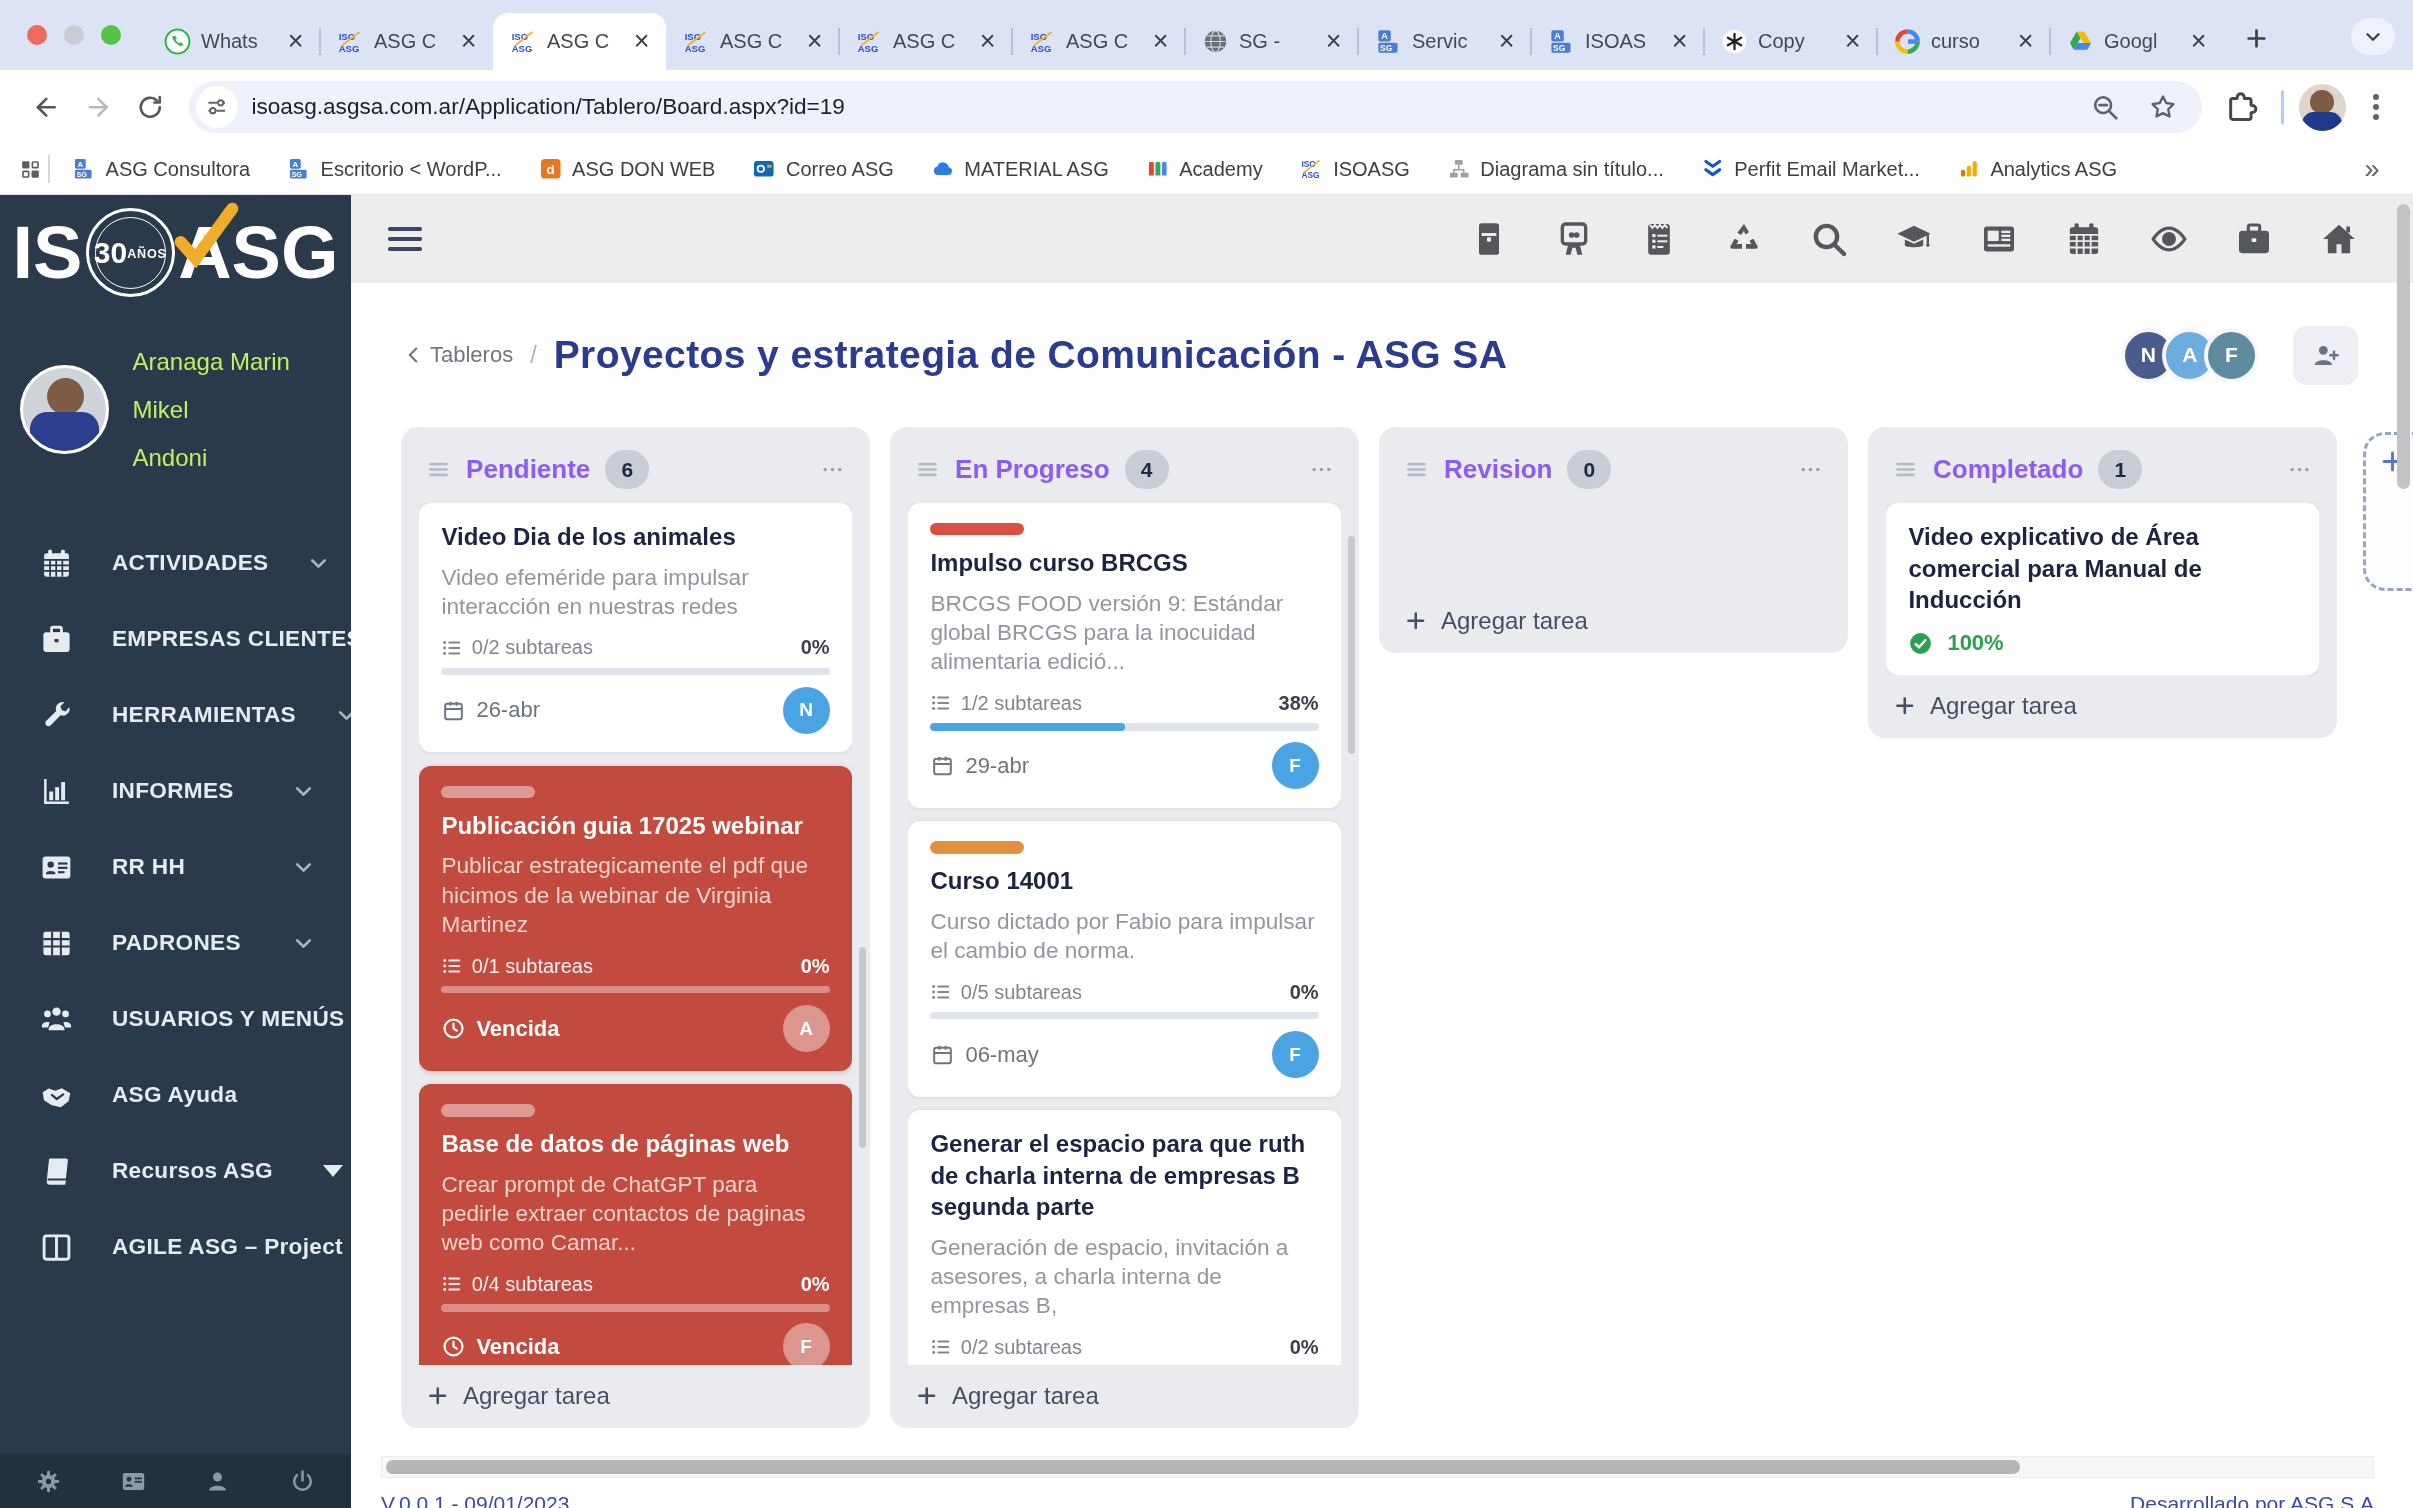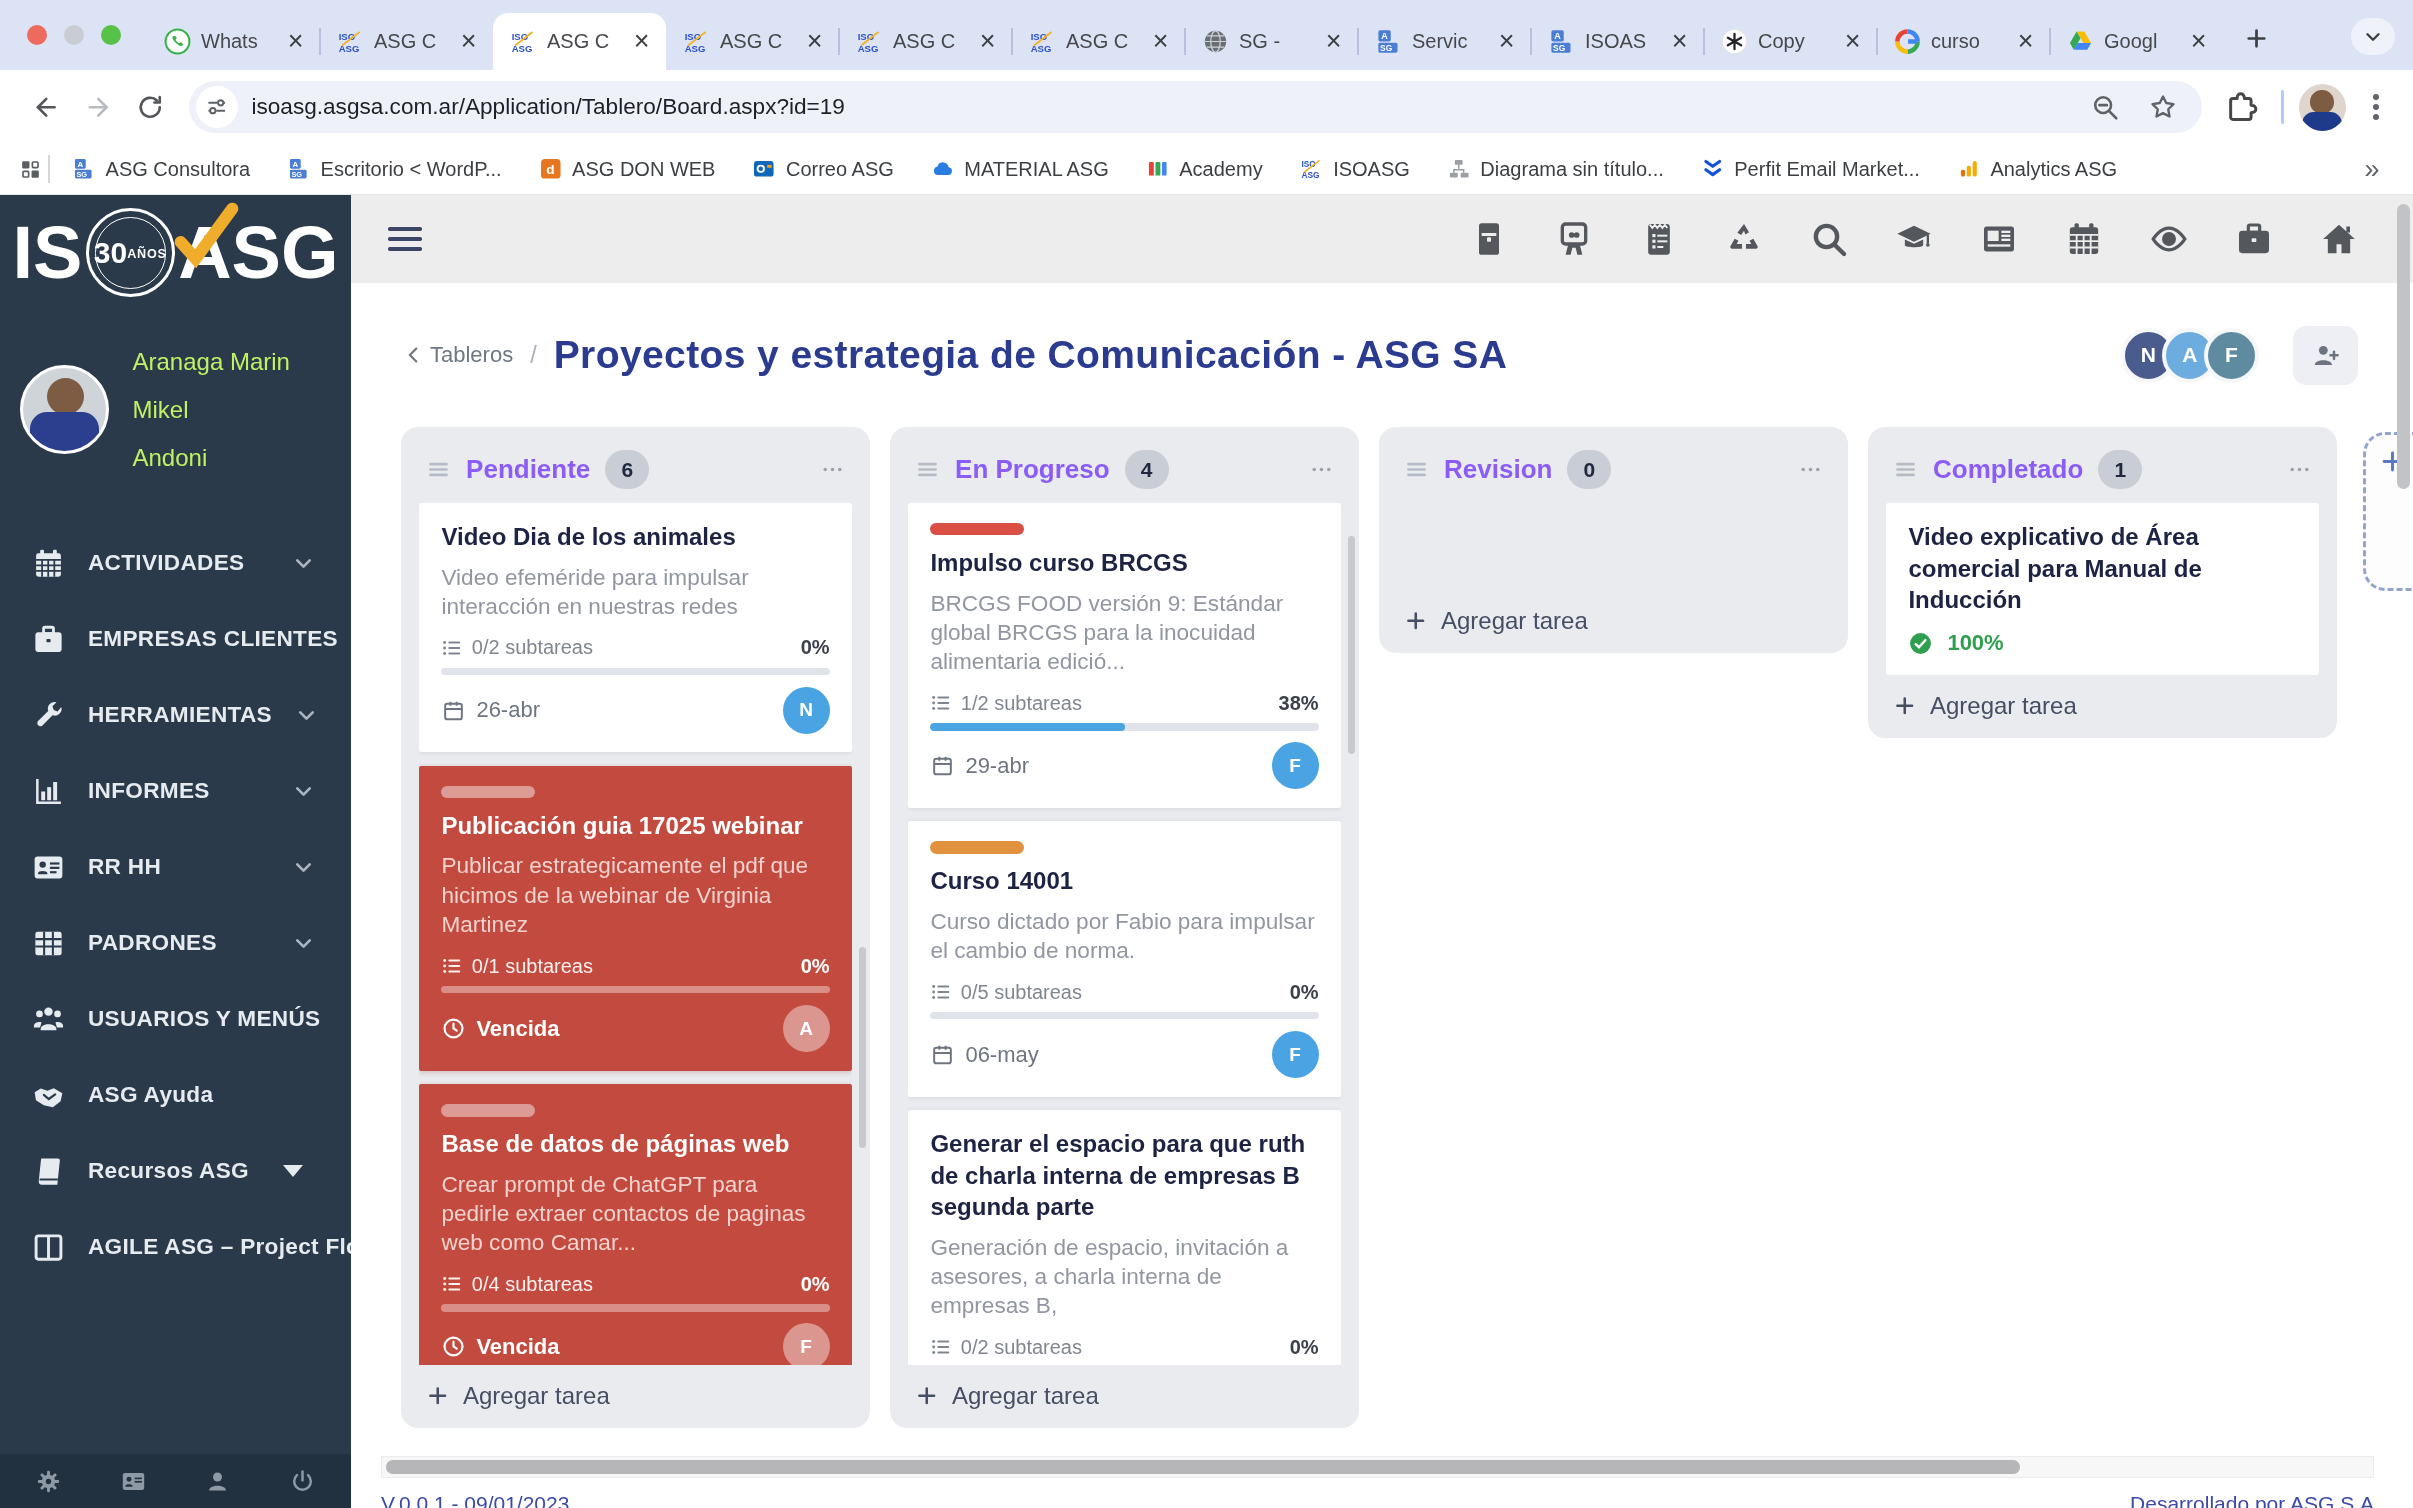--- a/index.html
+++ b/index.html
@@ -56,21 +56,21 @@
   .logo-badge::after{content:"";position:absolute;inset:5.9px;border:1.7px solid #fff;border-radius:50%}
   .badge-num{font-size:30px;font-weight:800;color:#fff;line-height:1}
   .badge-sub{font-size:12.6px;font-weight:700;color:#fff;letter-spacing:0.8px;margin-top:1.7px}
   .logo-check{position:absolute;right:107px;top:1.7px;width:80px;height:80px;pointer-events:none}
   .profile{display:flex;align-items:center;gap:23.5px;padding:37px 13.4px 6.7px 20px}
   .profile-pic{width:89px;height:89px;border-radius:50%;border:3.4px solid #fff;background:#cfd4d9;position:relative;overflow:hidden;flex:none}
   .profile-pic::before{content:"";position:absolute;left:24px;top:10px;width:37px;height:37px;border-radius:50%;background:#7d5c43}
   .profile-pic::after{content:"";position:absolute;left:6.7px;top:44px;width:69px;height:40px;border-radius:17px;background:#2c3f8f}
   .profile-name{font-size:24px;color:#bef264;line-height:2.0}
   .menu{margin-top:37px}
-  .menu-item{height:76px;display:flex;align-items:center;padding:0 35px 0 31px;gap:22px;cursor:pointer}
+  .menu-item{height:76px;display:flex;align-items:center;padding:0 35px 0 39px;gap:38px;cursor:pointer}
   .menu-ic{width:35px;height:35px;color:#e6ebf0;flex:none}
   .menu-label{font-size:22.6px;font-weight:600;letter-spacing:0.3px;color:#e6ebf0;white-space:nowrap}
   .menu-chevron{margin-left:auto;width:25px;height:25px;color:#aab5c0;flex:none}
   .caret{width:0;height:0;border-left:10px solid transparent;border-right:10px solid transparent;border-top:12.6px solid #e6ebf0;margin-left:11.7px}
   .sidebar-bottom{position:absolute;left:0;right:0;bottom:0;height:54px;background:#223140;display:flex;align-items:center;justify-content:space-around;padding:0 6.7px}
   .sb-ic{width:27px;height:27px;color:#8d99a5}
 
   .main{flex:1;position:relative;background:#fff;overflow:hidden}
   .topbar{height:88px;background:#ededee;display:flex;align-items:center;padding:0 54px 0 37px}
   .hamburger{display:flex;flex-direction:column;gap:5.9px;cursor:pointer}
@@ -91,21 +91,21 @@
 
   .board{display:flex;align-items:flex-start;gap:20px;padding-left:50px;position:relative}
   .column{width:469px;background:#e9ebef;border-radius:17px;padding:20px 18.4px 18.4px;display:flex;flex-direction:column;flex:none;position:relative}
   .column.tall{height:1001px}
   .col-head{display:flex;align-items:center;gap:15px;padding:3.4px 6.7px 13.4px}
   .drag-ic{width:25px;height:25px;color:#b6bcc6;flex:none}
   .col-title{font-size:26px;font-weight:700;color:#8b5cf6;white-space:nowrap}
   .col-count{min-width:44px;height:39px;border-radius:20px;background:#c9cdd5;color:#222842;font-size:21px;font-weight:700;display:flex;align-items:center;justify-content:center;padding:0 13.4px}
   .col-kebab{margin-left:auto;width:25px;height:25px;color:#9aa1ab;cursor:pointer}
   .cards{flex:1 1 auto;overflow:hidden;display:flex;flex-direction:column;gap:13.4px}
-  .card{background:#fff;border-radius:2px;padding:18.4px 22px;box-shadow:0 0.8px 4.2px rgba(40,50,70,.10);flex:none;cursor:pointer}
+  .card{background:#fff;border-radius:12px;padding:18.4px 22px;box-shadow:0 0.8px 4.2px rgba(40,50,70,.10);flex:none;cursor:pointer}
   .card.red{background:#c24a3e;box-shadow:0 1.7px 5px rgba(150,40,30,.22)}
   .card-label{width:94px;height:12.6px;border-radius:6.7px;margin:1.7px 0 11.7px}
   .card.red .card-label{background:rgba(255,255,255,.45)}
   .card-title{font-size:24px;font-weight:700;color:#1d2342;line-height:1.31}
   .card.red .card-title{color:#fff}
   .card-desc{font-size:22.6px;color:#9296a1;line-height:1.3;margin-top:10px}
   .card.red .card-desc{color:#f2d2ce}
   .sub-row{display:flex;align-items:center;gap:8.4px;margin-top:15px;font-size:20px;color:#80868f}
   .card.red .sub-row{color:#fbf0ef}
   .sub-ic{width:22px;height:22px;flex:none}

